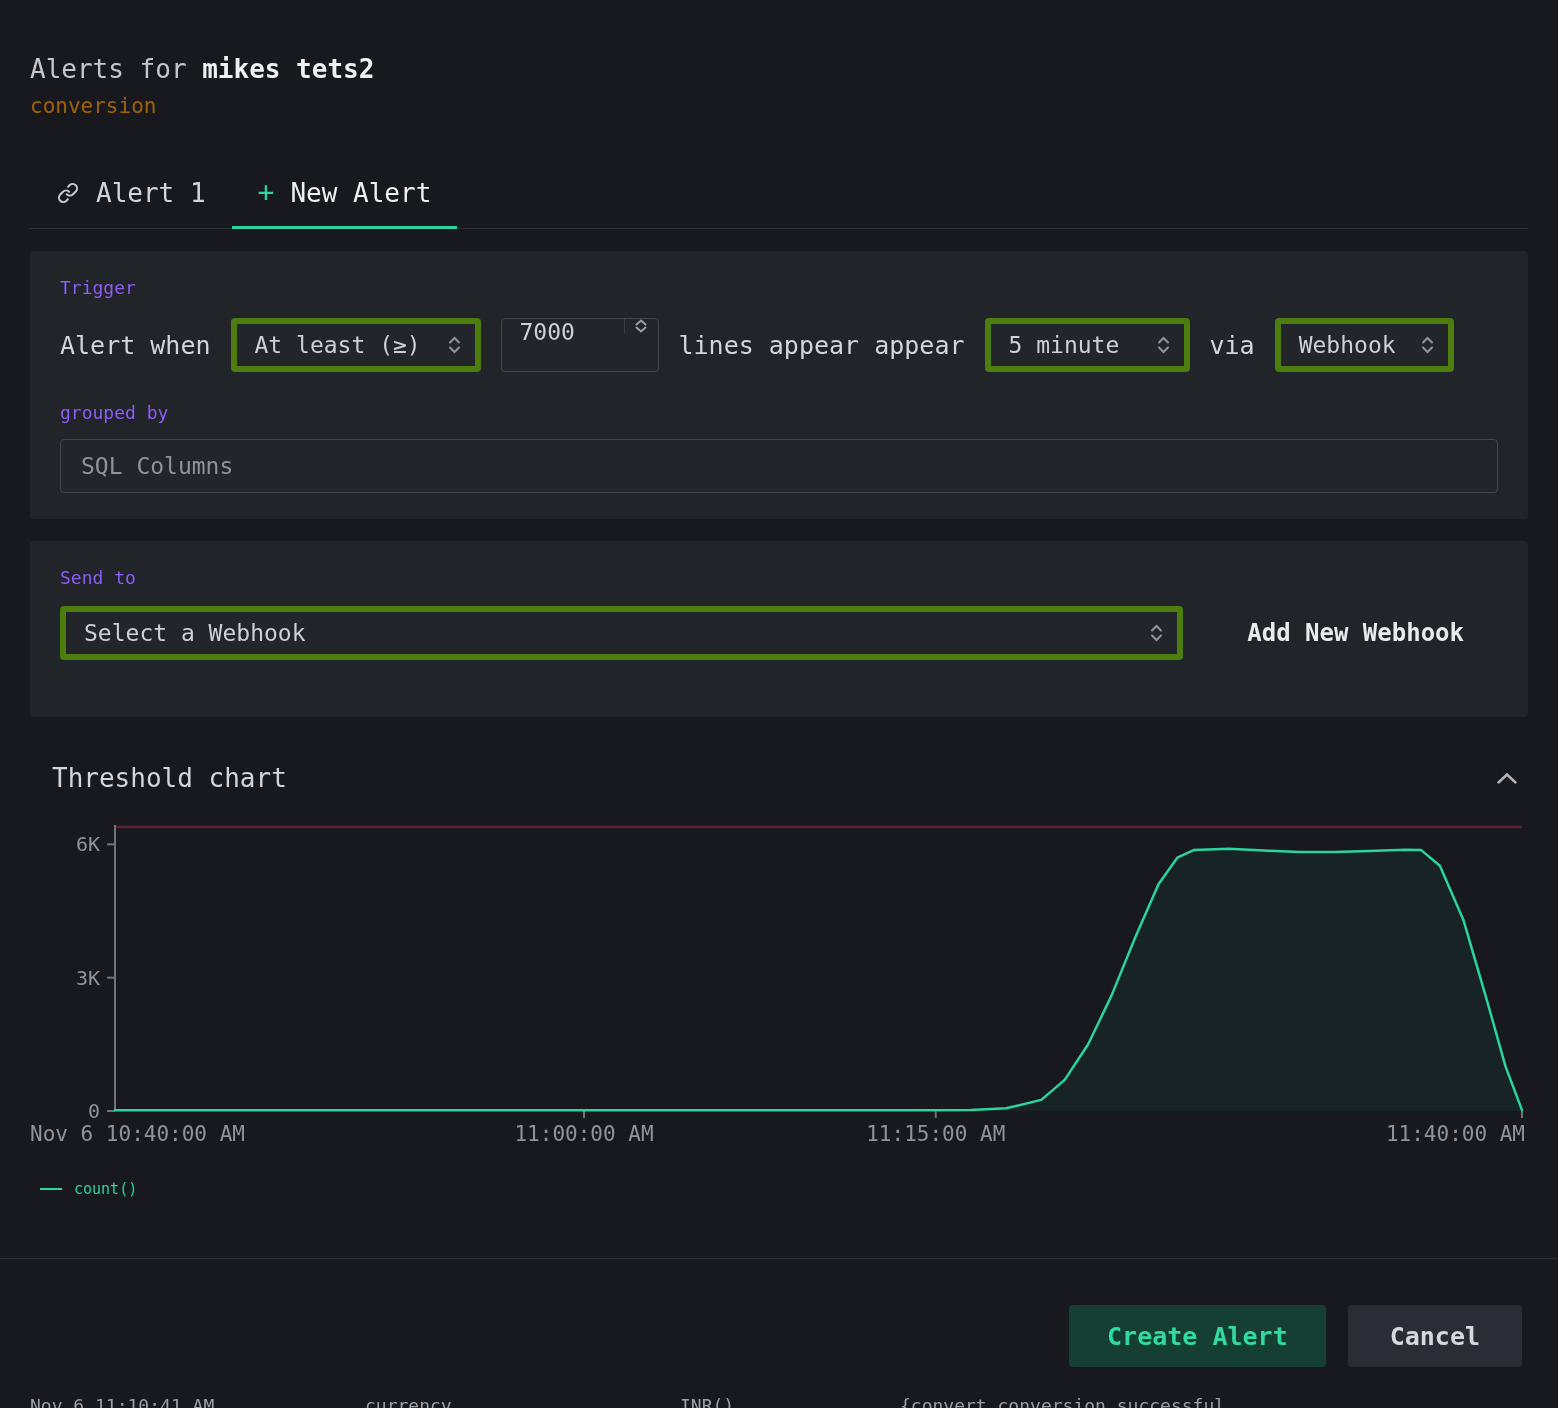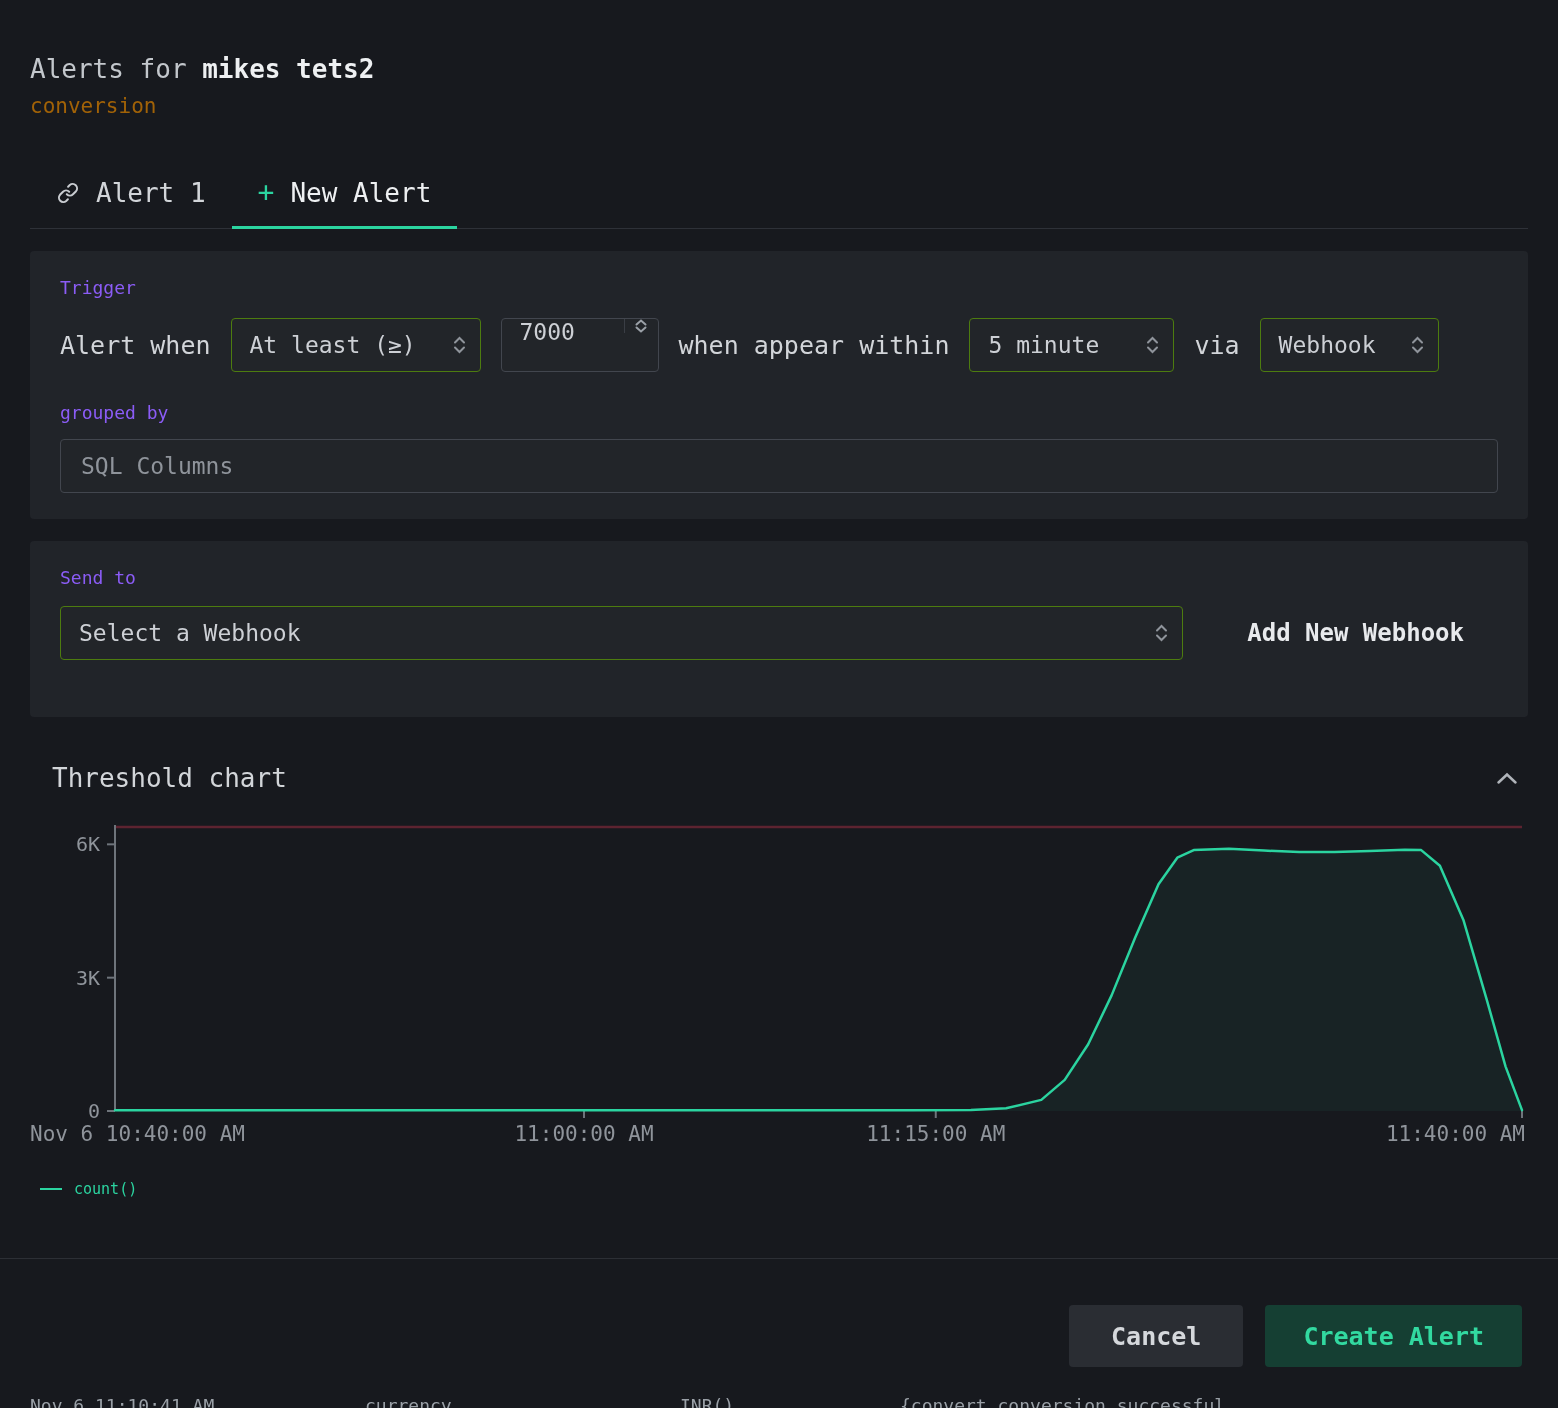--- a/index.html
+++ b/index.html
@@ -21,21 +21,21 @@
   .tab .plus { color:#2bd4a0; font-size:28px; line-height:1; }
   .tab.active { color:#eef0f2; }
   .tab.active::after { content:""; position:absolute; left:0; right:0; bottom:-1px; height:3px; background:#2bd4a0; }
 
   
   .panel { background:#212429; border-radius:4px; margin-top:22px; padding:26px 30px; }
   .panel.send { padding-bottom:57px; }
   .panel-label { font-size:18px; color:#8b5cf6; }
   .controls-row { display:flex; align-items:center; gap:20px; margin-top:20px; white-space:nowrap; }
   .ctl-text { font-size:25px; color:#d2d5d9; }
-  .select { display:flex; align-items:center; justify-content:space-between; height:54px; border:1px solid #4d7c0f; border-radius:4px; background:#222529; padding:0 14px 0 18px; font-size:23px; color:#cdd0d5; cursor:pointer; flex:none; }
+  .select { display:flex; align-items:center; justify-content:space-between; height:54px; border:6px solid #4d7c0f; border-radius:4px; background:#222529; padding:0 14px 0 18px; font-size:23px; color:#cdd0d5; cursor:pointer; flex:none; }
   .select .updown { display:flex; flex-direction:column; align-items:center; gap:2px; color:#8f949b; margin-left:14px; }
   .w-condition { width:250px; }
   .w-interval { width:205px; }
   .w-channel { width:179px; }
 
   .number-input { display:flex; align-items:flex-start; width:158px; height:54px; border:1px solid #42464e; border-radius:4px; background:#222529; flex:none; }
   .number-input .num { flex:1; display:flex; align-items:center; padding-left:18px; font-size:23px; color:#cdd0d5; }
   .spinner { display:flex; flex-direction:column; width:34px; border-left:1px solid #3a3e45; }
   .spin { flex:1; display:flex; align-items:center; justify-content:center; color:#9aa0a7; cursor:pointer; }
 
@@ -131,21 +131,21 @@
                 </svg>
             </div>
             <div class="spin">
               <svg width="12" height="7" viewBox="0 0 12 7" fill="none" stroke="currentColor" stroke-width="2" stroke-linecap="round">
                   <path d="M1.5 1.5 6 5.5 10.5 1.5"></path>
                 </svg>
             </div>
           </div>
         </div>
 
-        <span class="ctl-text">when appear within</span>
+        <span class="ctl-text">lines appear appear</span>
 
         <div class="select w-interval">
           <span>5 minute</span>
           <span class="updown">
             <svg width="13" height="8" viewBox="0 0 13 8" fill="none" stroke="currentColor" stroke-width="2" stroke-linecap="round">
                 <path d="M2 6.5 6.5 2 11 6.5"></path>
               </svg>
             <svg width="13" height="8" viewBox="0 0 13 8" fill="none" stroke="currentColor" stroke-width="2" stroke-linecap="round">
                 <path d="M2 1.5 6.5 6 11 1.5"></path>
               </svg>
@@ -226,22 +226,22 @@
       <div class="legend">
         <span class="legend-dash" id="legend-dash" style="background: rgb(43, 212, 160);"></span>
         <span class="legend-label" id="legend-label" style="color: rgb(43, 212, 160);">count()</span>
       </div>
     </section>
 
   </div>
 
   <footer class="footer">
     <div class="footer-buttons">
+      <button class="btn create">Create Alert</button>
       <button class="btn cancel">Cancel</button>
-      <button class="btn create">Create Alert</button>
     </div>
   </footer>
 
   <div class="bg-row">
     <span class="bg-ts">Nov 6 11:10:41 AM</span>
     <span class="bg-c1">currency</span>
     <span class="bg-c2">INR()</span>
     <span class="bg-c3">{convert conversion successful</span>
   </div>
 </div>

